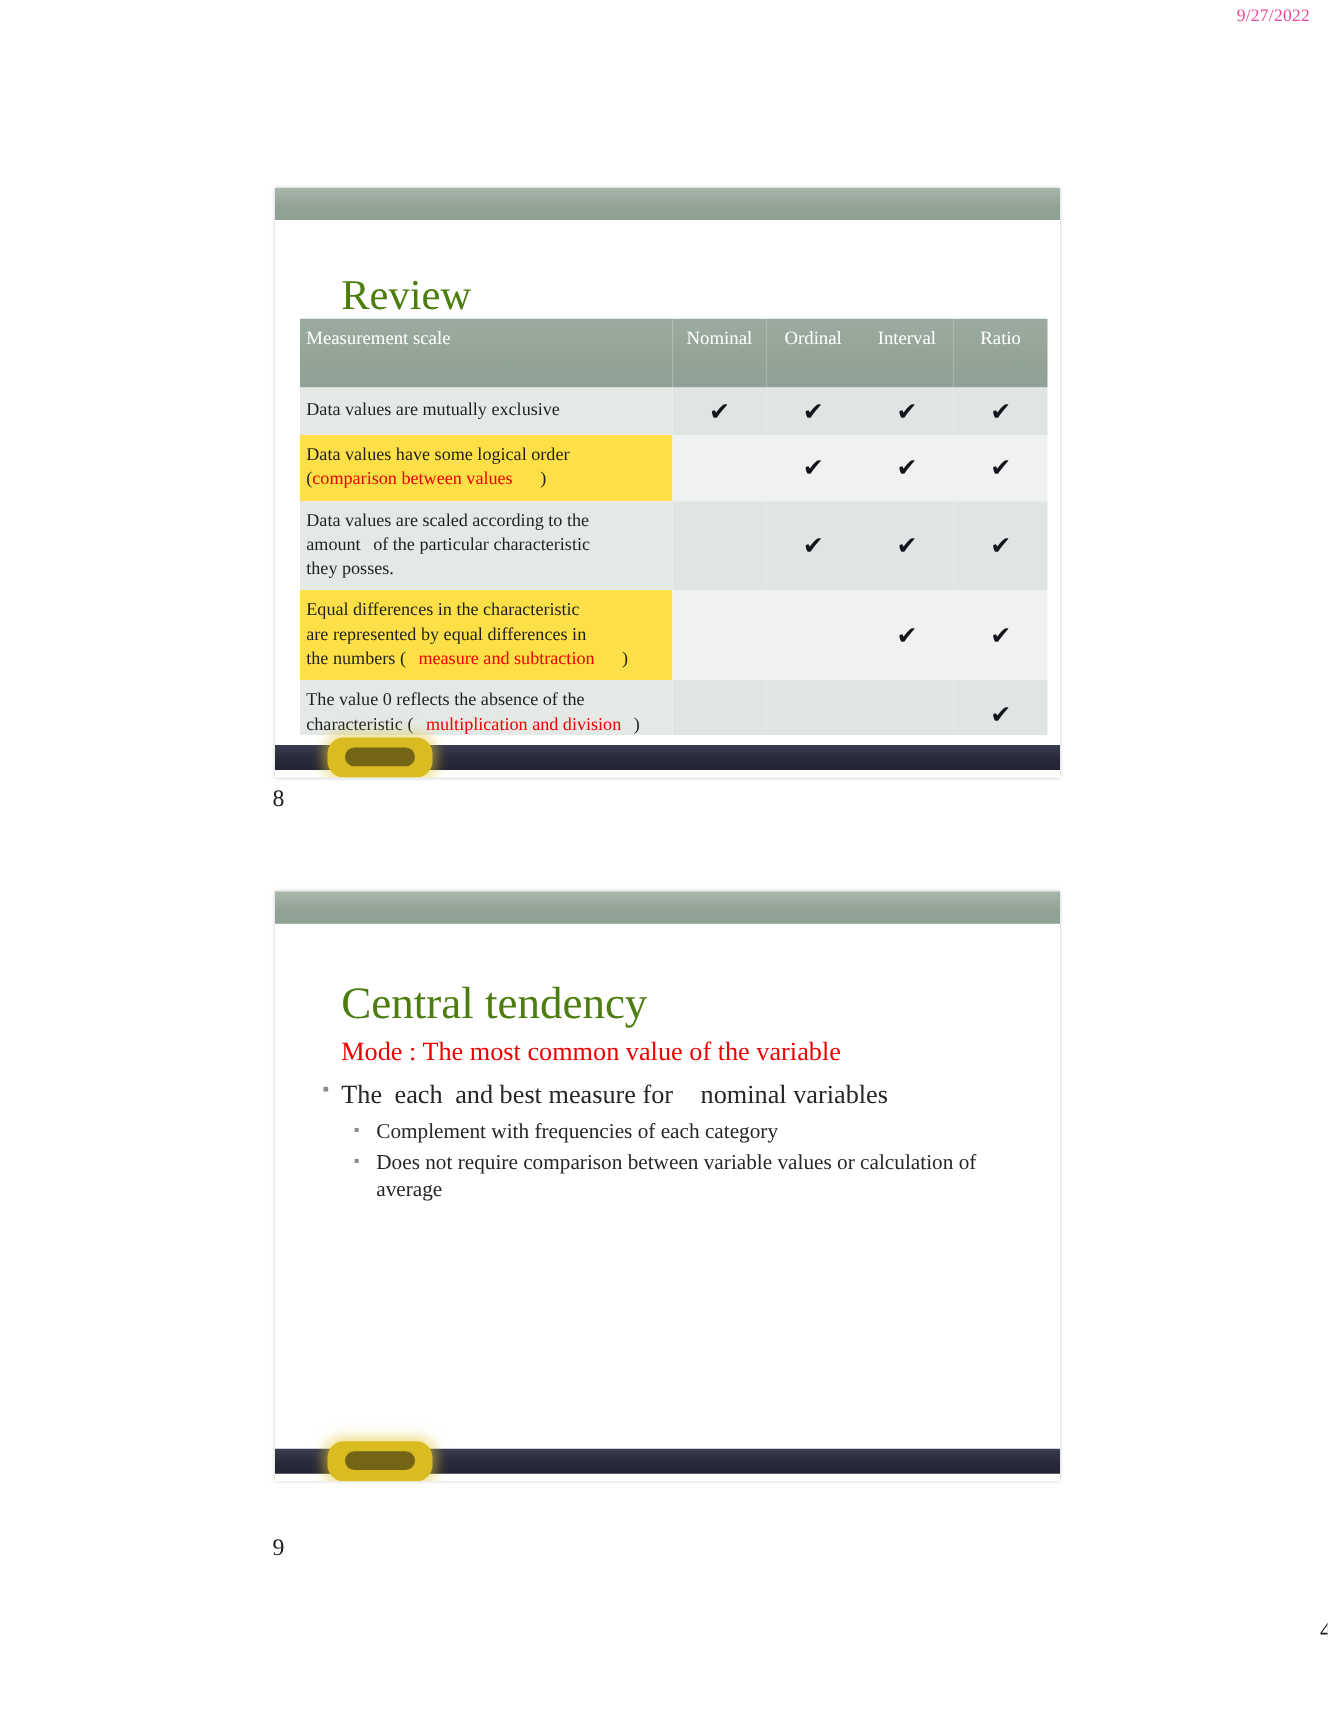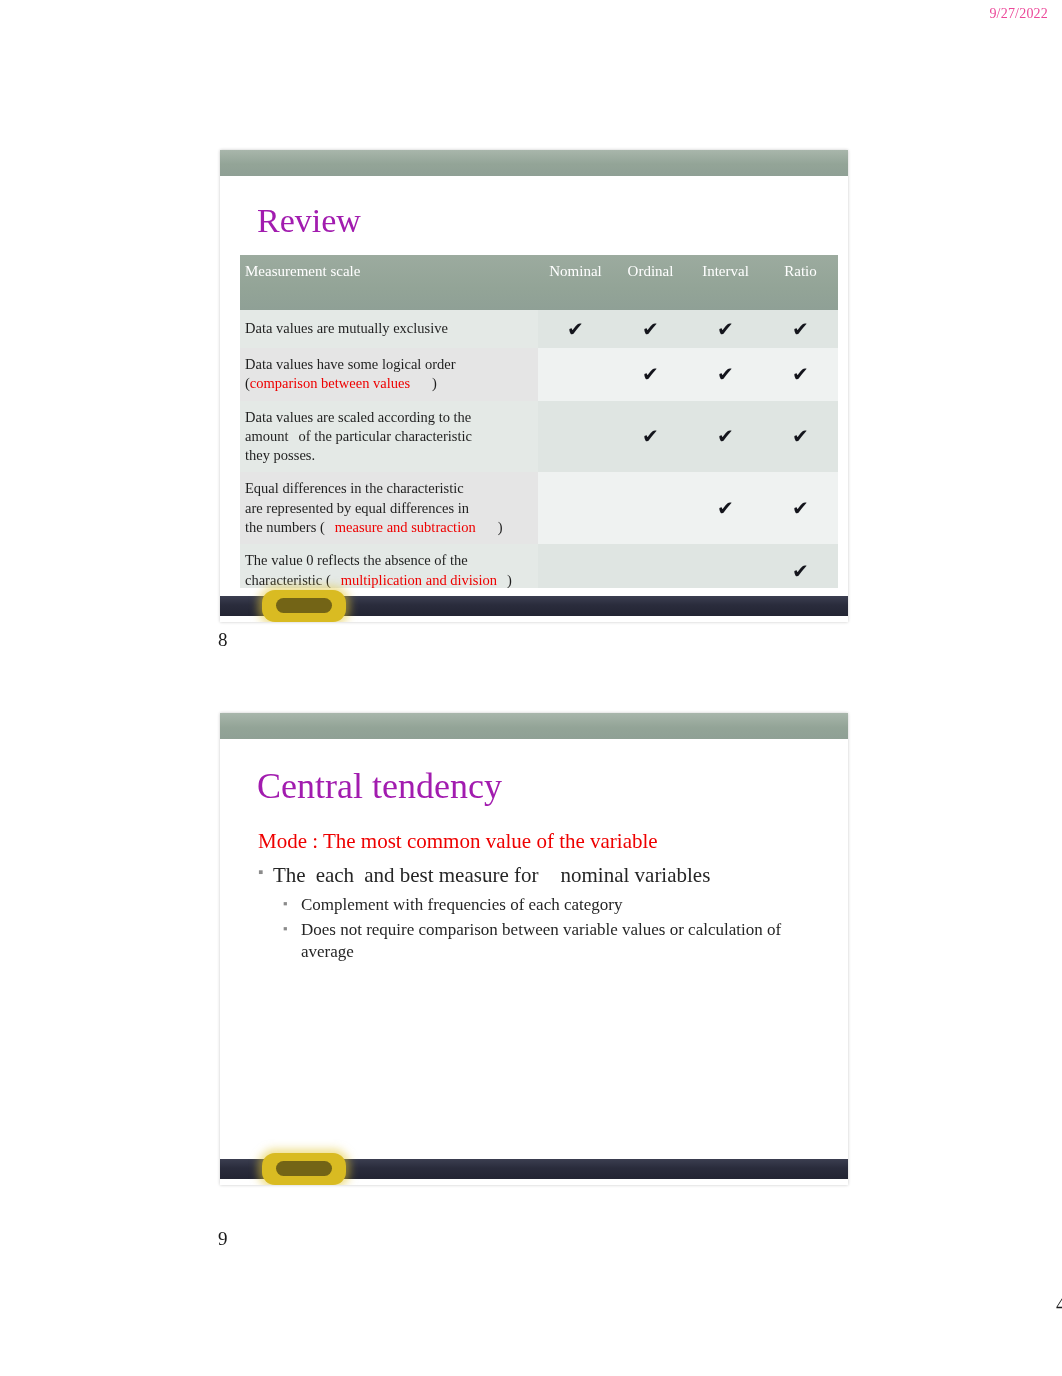--- a/index.html
+++ b/index.html
@@ -94,23 +94,23 @@
     height: 15px;
     border-radius: 8px;
     background: #6a5c16;
     opacity: .92;
   }
 
   
   .slide-title {
     position: absolute;
     left: 37px;
-    color: #a21caf;
+    color: #4d7c0f;
     font-weight: normal;
-    margin: 0;
+    margin: 16px;
     line-height: 1;
     white-space: nowrap;
   }
   #slide-1 .slide-title { top: 54px; font-size: 34px; }
   #slide-2 .slide-title { top: 55px; font-size: 36px; }
 
   
   .review-table {
     position: absolute;
     left: 20px;
@@ -149,39 +149,39 @@
     padding-right: 6px;
     line-height: 1.33;
   }
   .review-table tbody td.cell-mark {
     text-align: center;
     font-family: "DejaVu Sans", sans-serif;
     font-size: 20px;
     color: #14151c;
   }
   .review-table tbody tr.row-odd  td { background: #e4e9e6; }
-  .review-table tbody tr.row-even td { background: #e5e5e5; }
+  .review-table tbody tr.row-even td { background: #fde047; }
   .review-table tbody tr.row-odd td.cell-mark  { background: #dfe5e2; }
   .review-table tbody tr.row-even td.cell-mark { background: #eff2f1; }
 
   .hl-red { color: #ee0000; }
   .gap-sm { display: inline-block; width: 10px; }
   .gap-md { display: inline-block; width: 22px; }
 
   
   .ct-body {
     position: absolute;
     left: 37px;
     top: 115px;
     width: 560px;
   }
   .ct-lead {
     font-size: 21px;
     color: #ee0000;
-    margin: 0 0 8px 1px;
+    margin: 0 0 8px 16px;
     line-height: 1.25;
   }
   .ct-l1 {
     position: relative;
     font-size: 21px;
     color: #262626;
     margin: 0 0 4px 0;
     padding-left: 16px;
     line-height: 1.3;
   }

